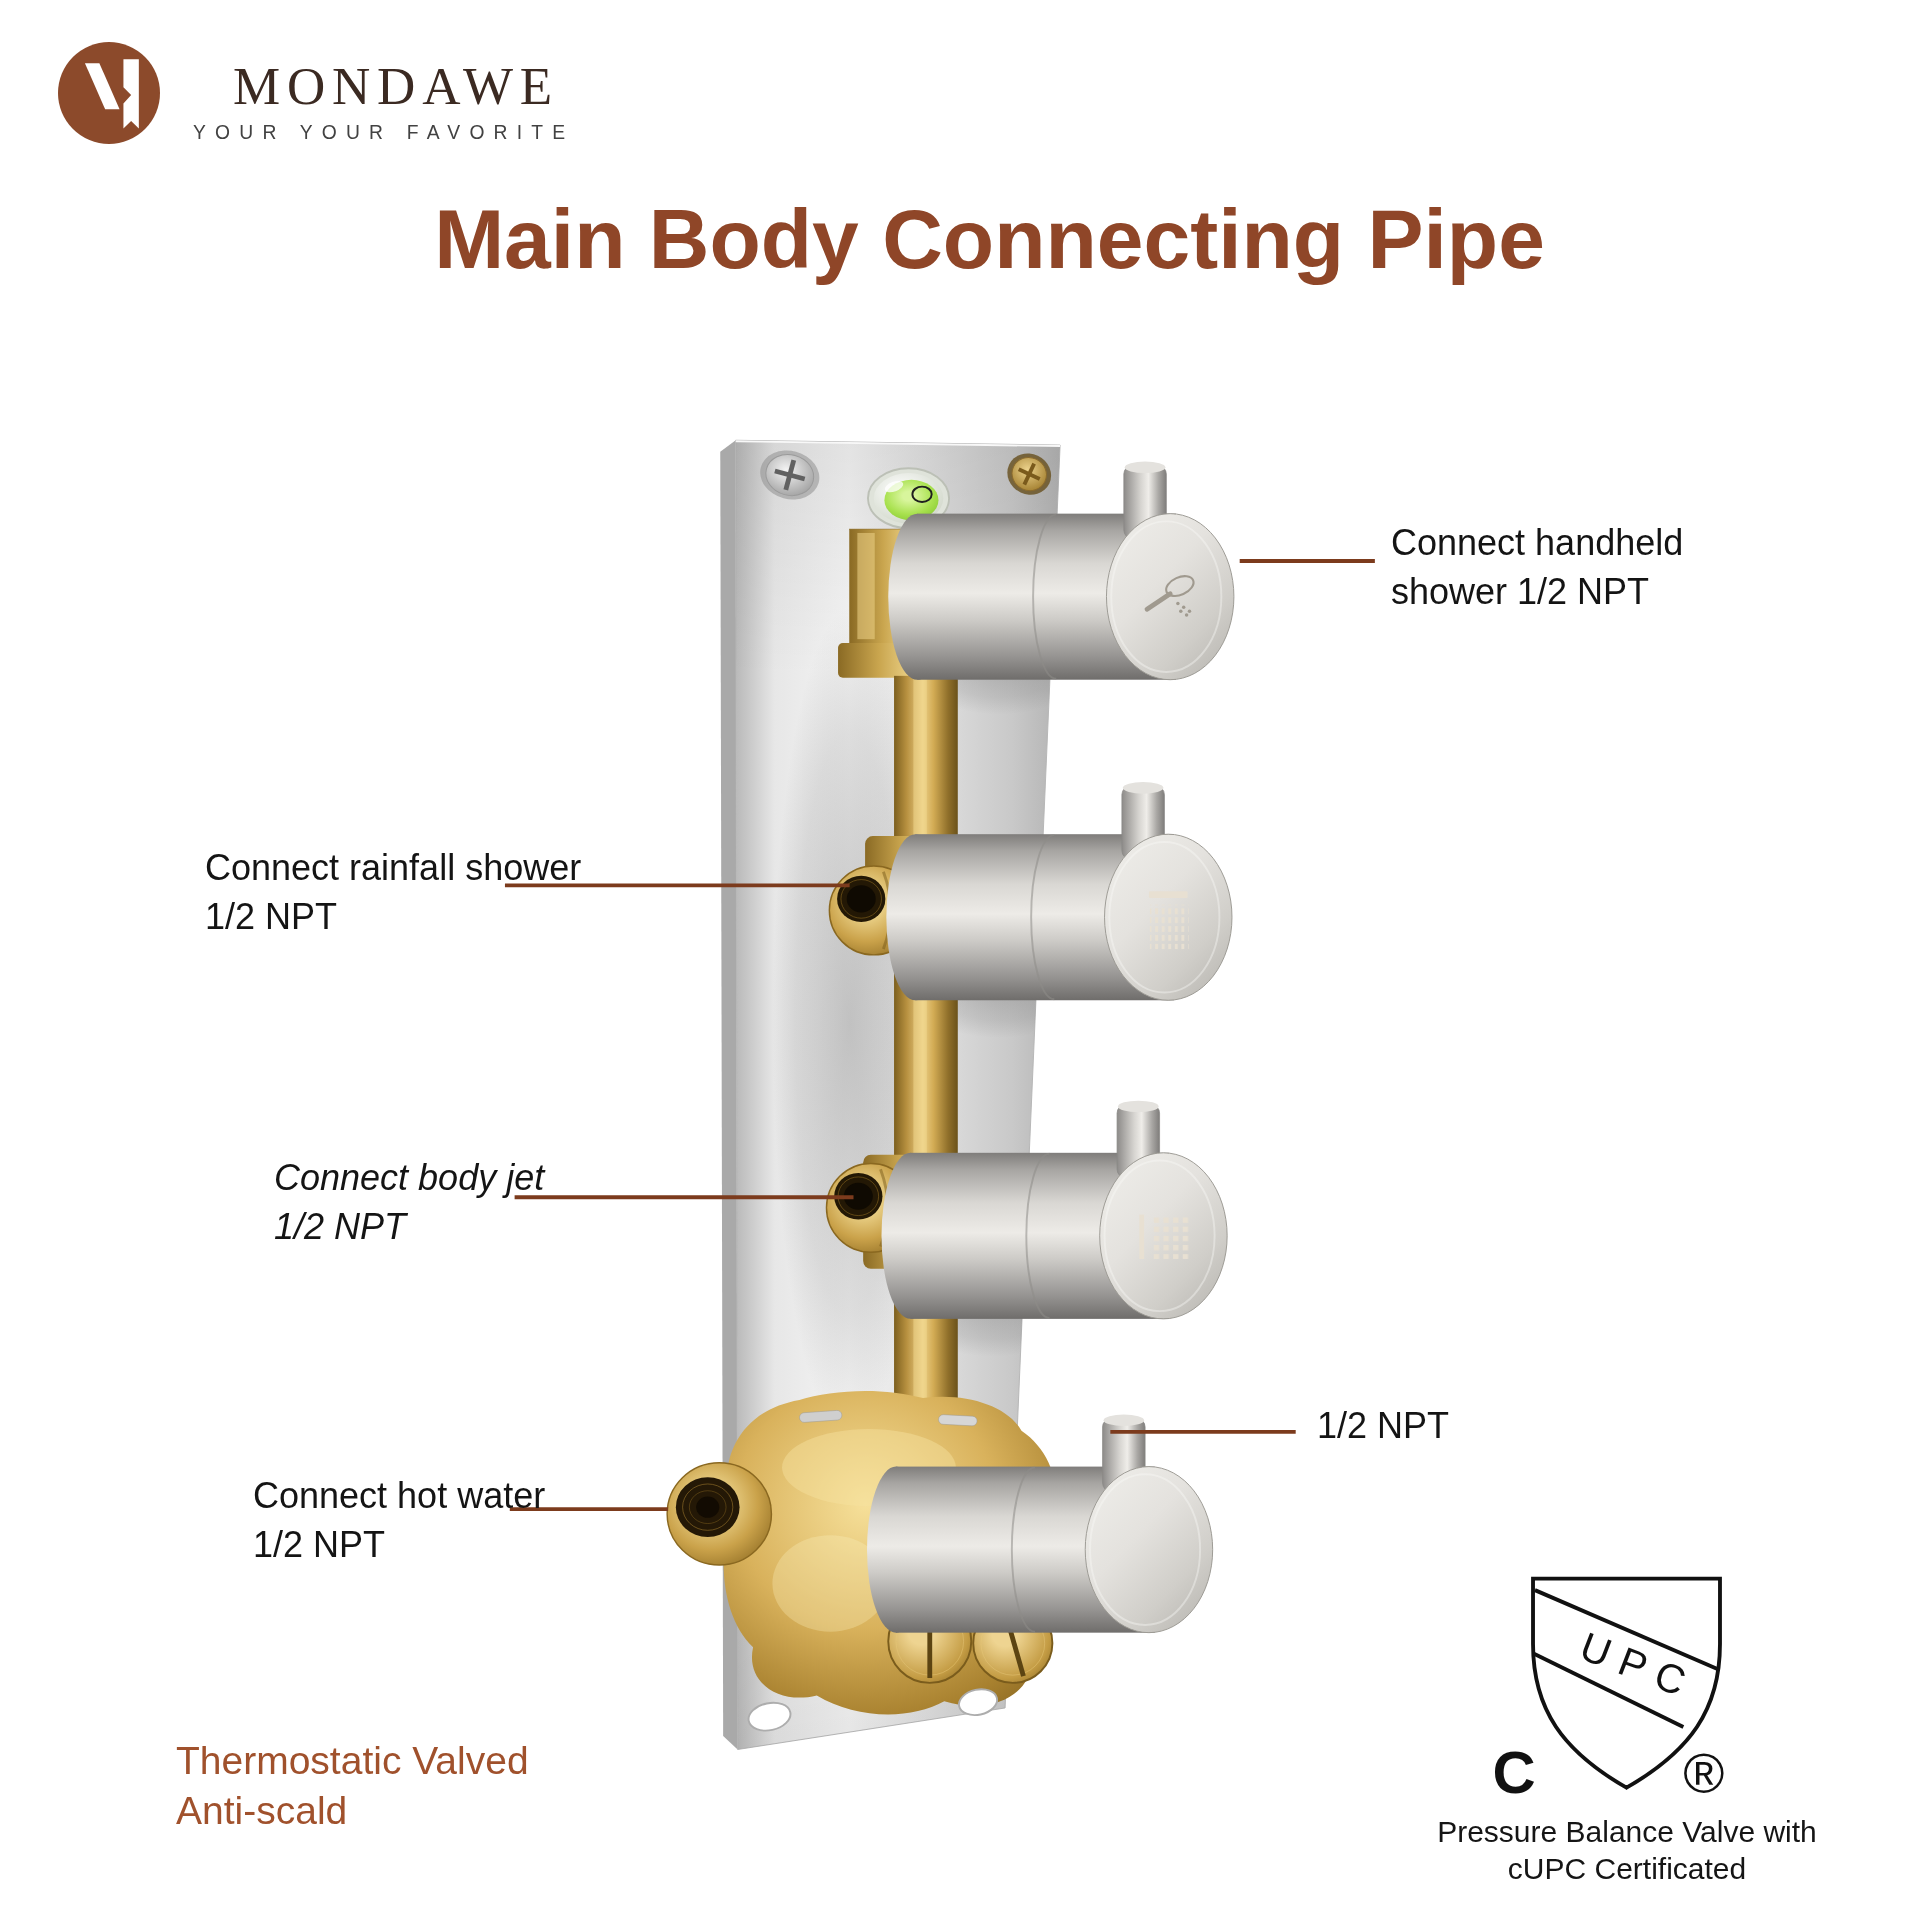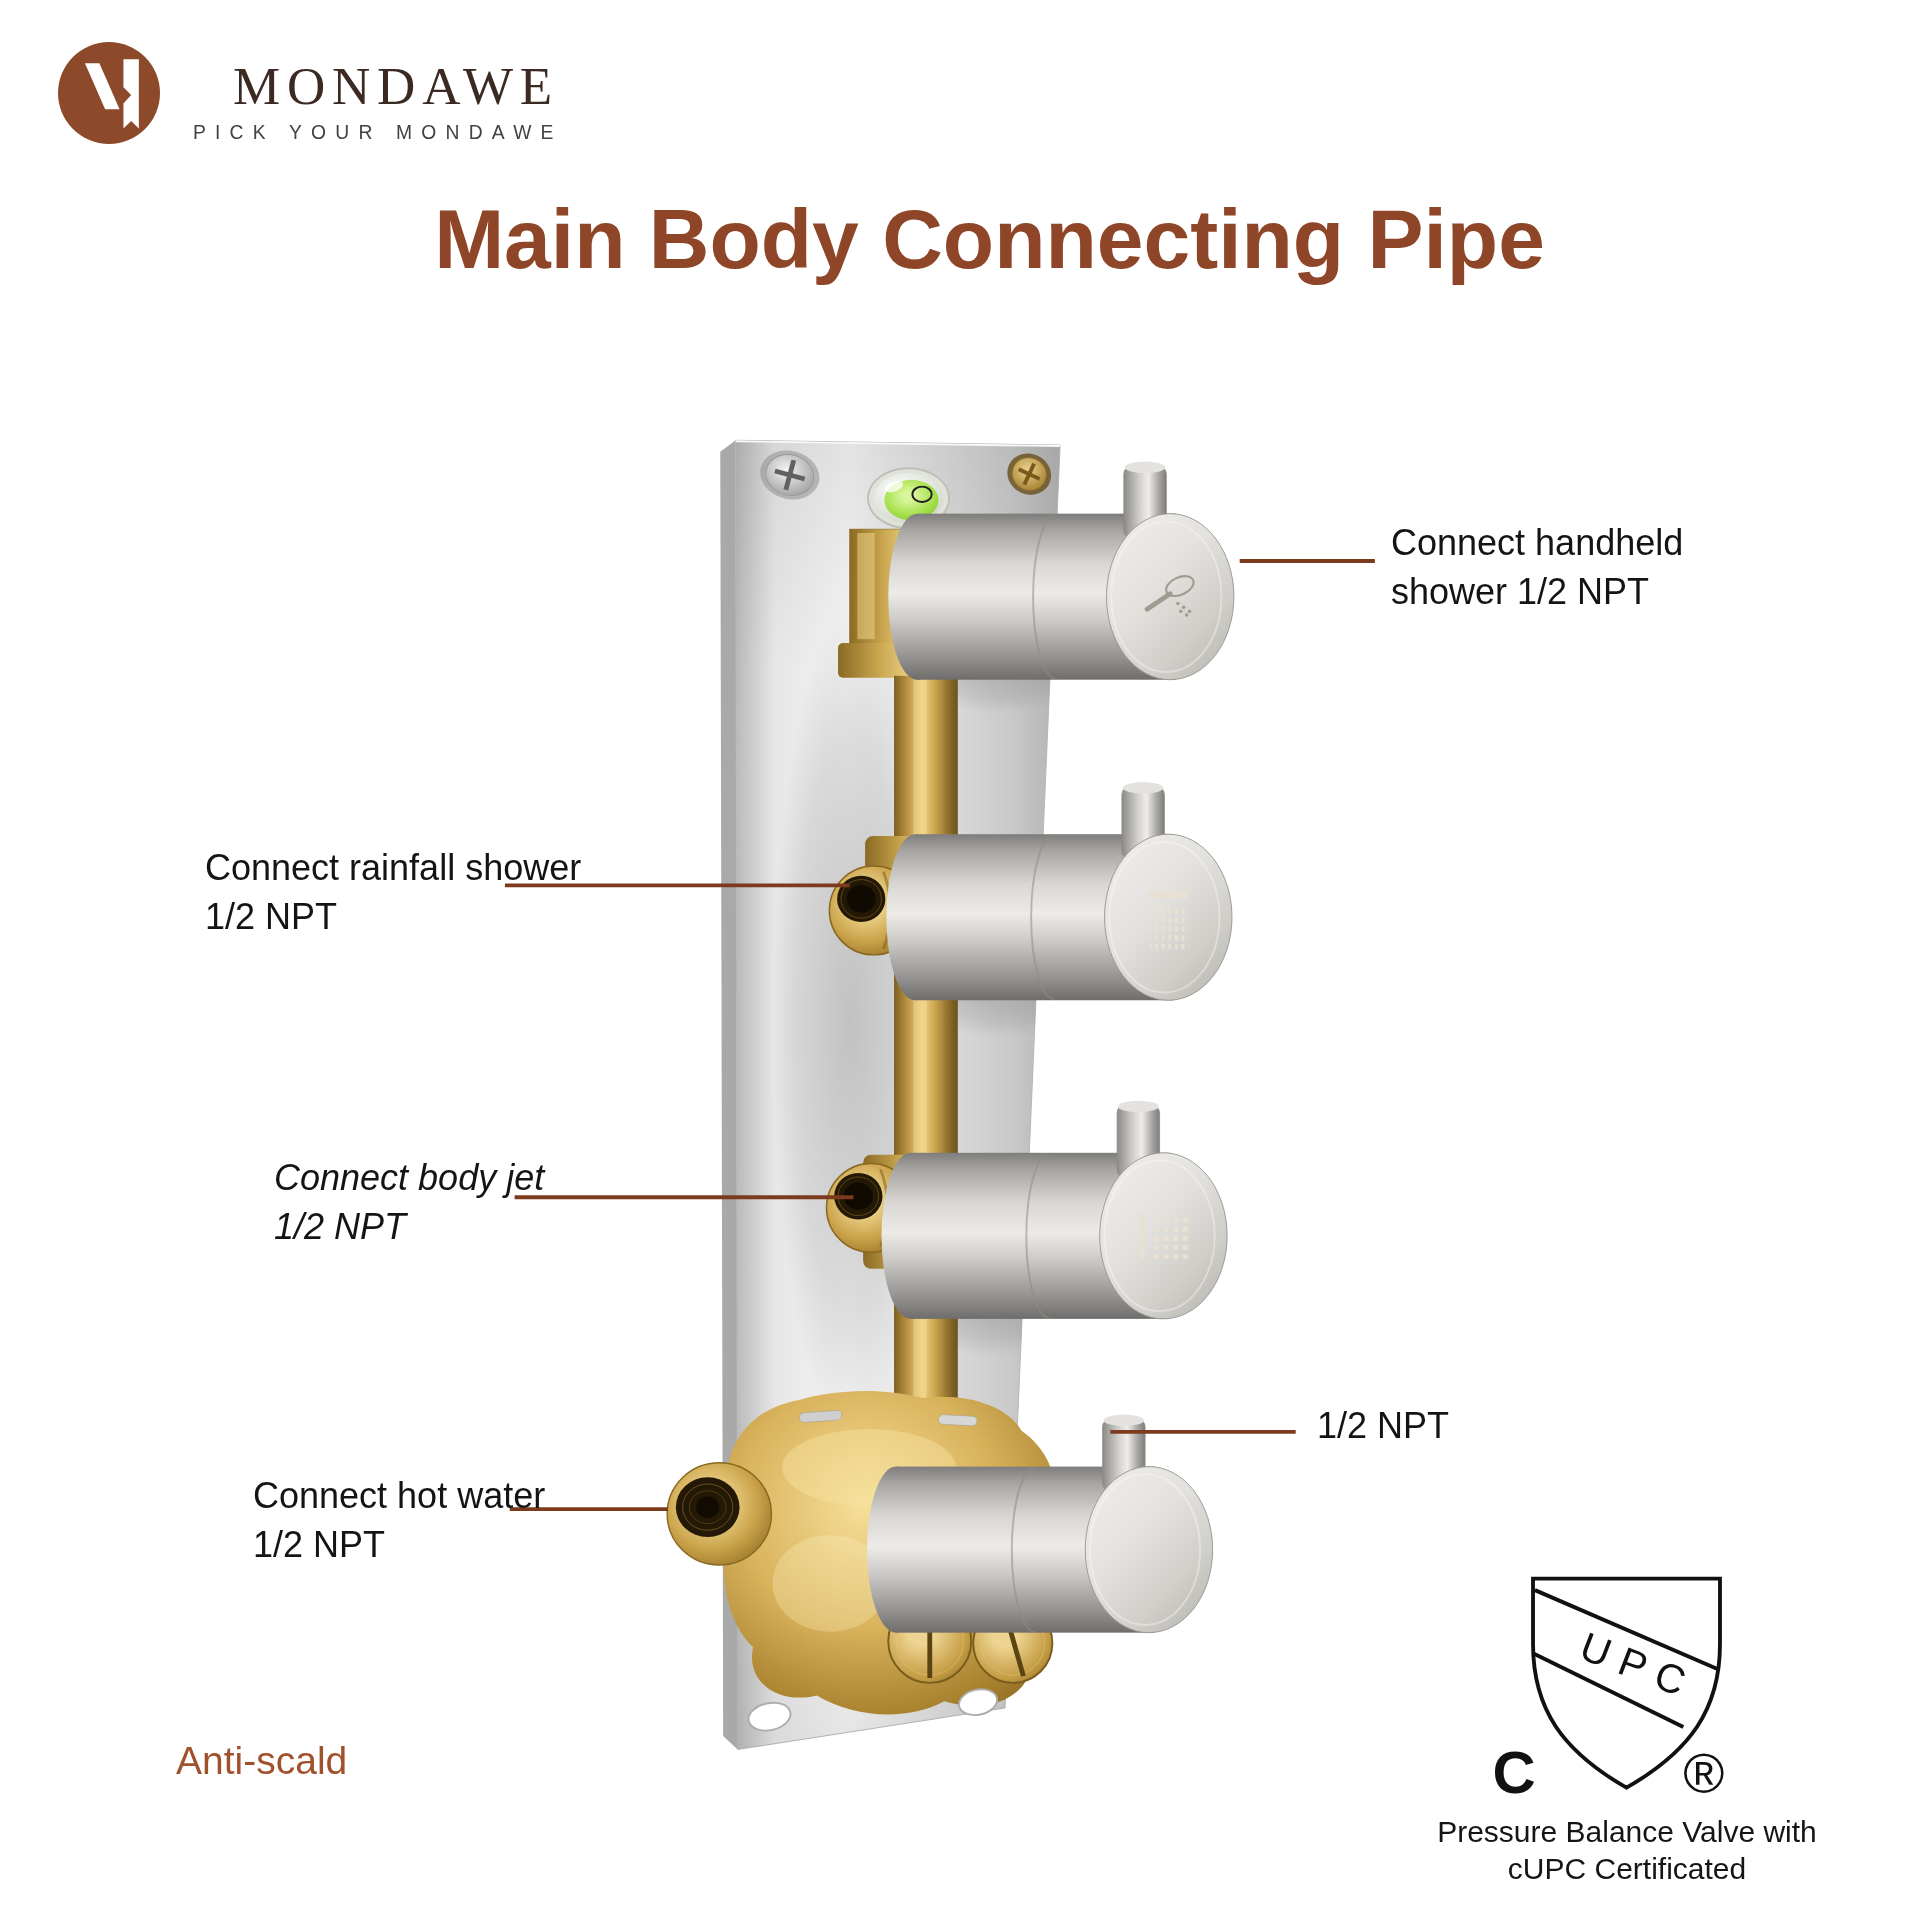--- a/index.html
+++ b/index.html
@@ -37,21 +37,21 @@
 </style>
 </head>
 <body>
 
 <svg class="abs brand-mark" viewBox="0 0 106 106">
   <circle cx="53" cy="53" r="53" fill="#8c4a2b"></circle>
   <polygon points="28,22 43,22 64,70 49,70" fill="#ffffff"></polygon>
   <path d="M68,18 H84 V90 L76,82 L68,90 V64 L76,55 L68,47 Z" fill="#ffffff"></path>
 </svg>
 <div class="abs brand-name">MONDAWE</div>
-<div class="abs brand-tagline">PICK YOUR MONDAWE</div>
+<div class="abs brand-tagline">YOUR YOUR FAVORITE</div>
 
 <div class="abs page-title">Main Body Connecting Pipe</div>
 
 <svg class="abs product-svg" viewBox="0 0 2000 2000">
   <defs>
     <linearGradient id="plateG" x1="0" y1="0" x2="1" y2="0">
       <stop offset="0" stop-color="#b9b9b9"></stop>
         <stop offset="0.12" stop-color="#e7e7e7"></stop>
       <stop offset="0.35" stop-color="#f4f4f4"></stop>
         <stop offset="0.6" stop-color="#e0e0e0"></stop>
@@ -314,20 +314,21 @@
 </div>
 <div class="abs callout-label lbl-cold">
   <span>1/2 NPT</span>
 </div>
 <div class="abs callout-label lbl-hot">
   <span>Connect hot water</span>
   <span>1/2 NPT</span>
 </div>
 
 <div class="abs note">
+  <span>Thermostatic Valved</span>
   <span>Anti-scald</span>
 </div>
 
 <svg class="abs cert-svg" viewBox="0 0 310 248">
   <path d="M 58 12 H 252 V 80 C 252 148 221 191 155 229 C 89 191 58 148 58 80 Z" fill="#ffffff" stroke="#111111" stroke-width="4"></path>
   <line x1="60" y1="24" x2="250" y2="106" stroke="#111111" stroke-width="4"></line>
   <line x1="59" y1="90" x2="214" y2="166" stroke="#111111" stroke-width="4"></line>
   <text transform="translate(104,94) rotate(21)" font-family="Liberation Sans, sans-serif" font-size="42" letter-spacing="12" fill="#111111">UPC</text>
   <text x="16" y="234" font-family="Liberation Sans, sans-serif" font-size="62" font-weight="600" fill="#111111">C</text>
   <text x="214" y="234" font-family="Liberation Sans, sans-serif" font-size="58" fill="#111111">®</text>

